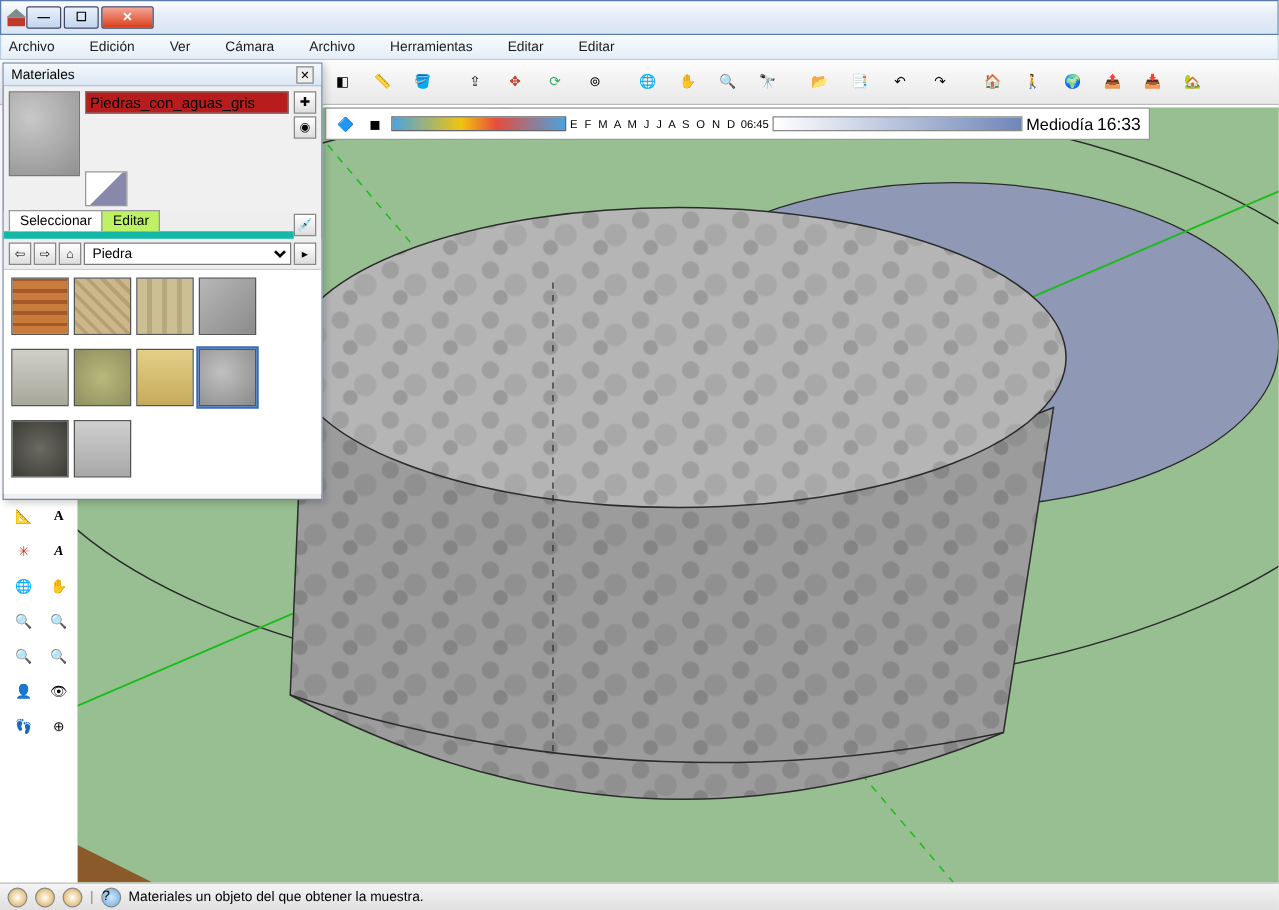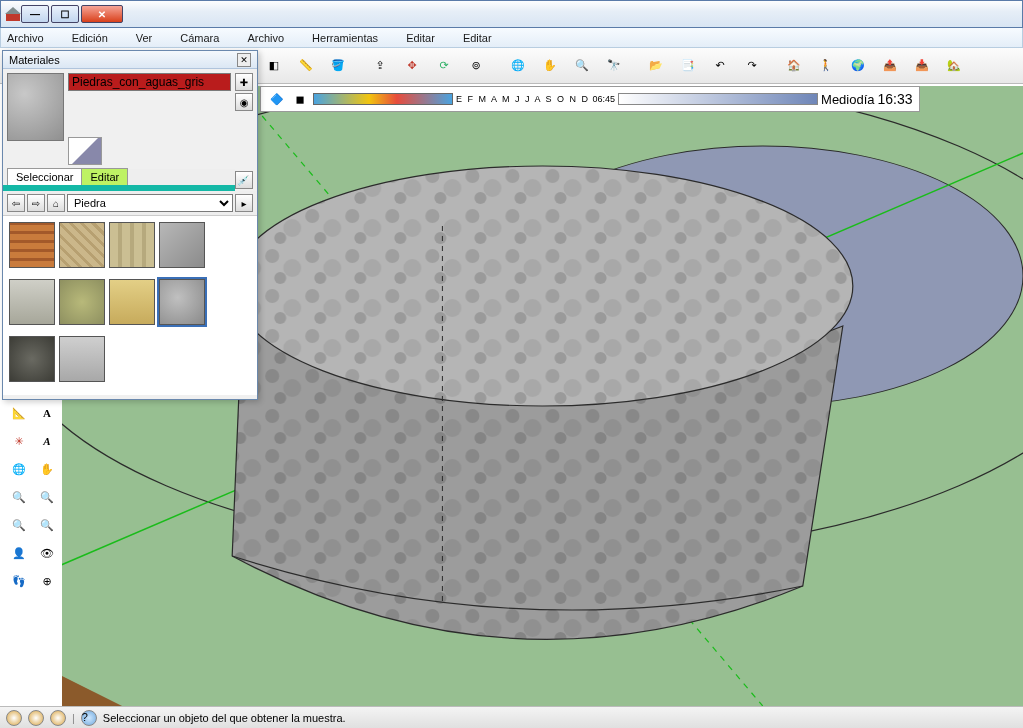--- a/index.html
+++ b/index.html
@@ -211,14 +211,14 @@
       <div class="swatch" style="background: linear-gradient(rgb(207, 207, 207), rgb(168, 168, 168));"></div>
     </div>
 </div>
 
 <div class="statusbar">
   <div class="status-icon" style="background:radial-gradient(circle,#fff,#d9a441)"></div>
   <div class="status-icon" style="background:radial-gradient(circle,#fff,#d9a441)"></div>
   <div class="status-icon" style="background:radial-gradient(circle,#fff,#d9a441)"></div>
   <span style="color:#888">|</span>
   <div class="status-icon" style="background:radial-gradient(circle,#cfe8ff,#6fa8dc)">?</div>
-  <span>Seleccionar un objeto del que obtener la muestra.</span>
+  <span>Materiales un objeto del que obtener la muestra.</span>
 </div>
 
 </body></html>

